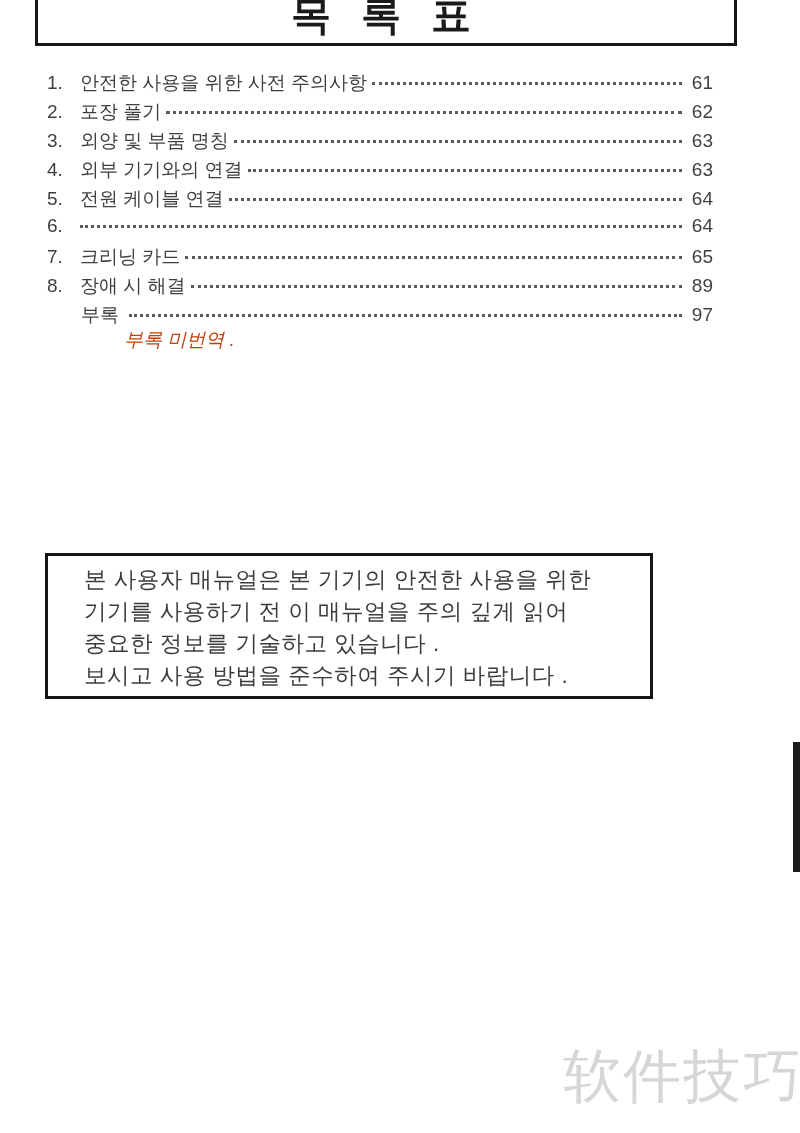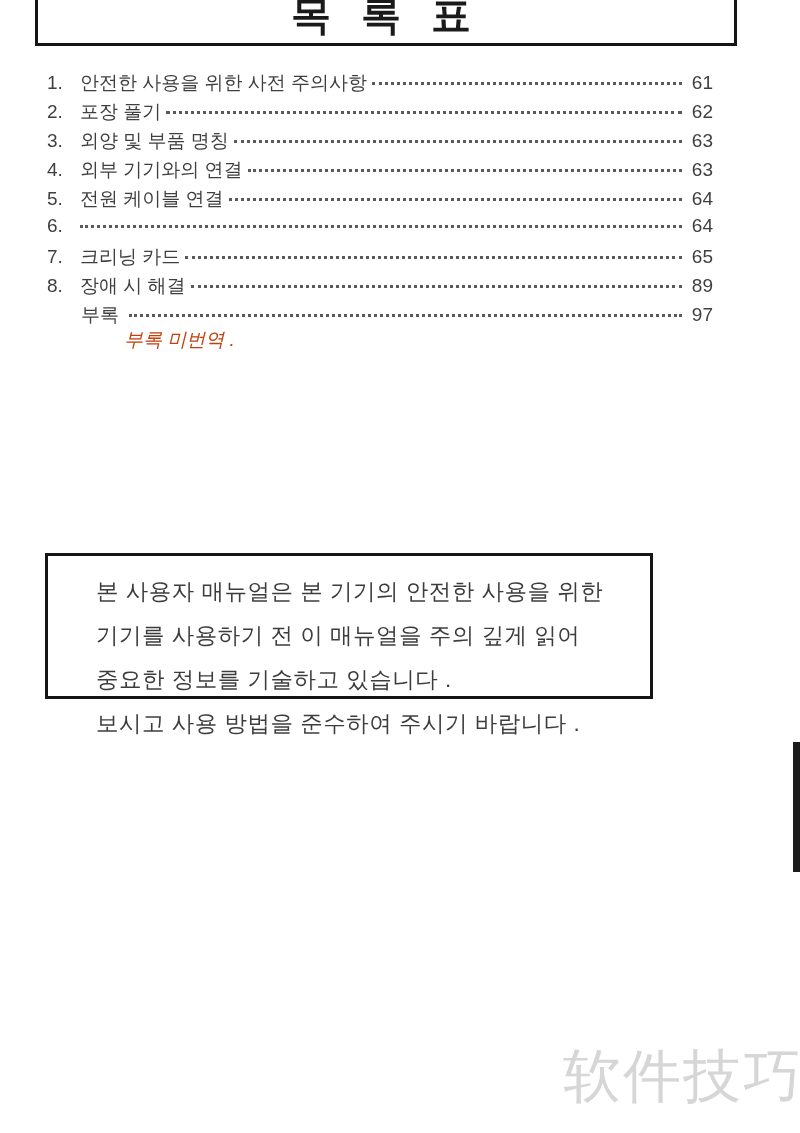--- a/index.html
+++ b/index.html
@@ -74,21 +74,21 @@
     left: 45px; top: 553px;
     width: 608px; height: 146px;
     border: 3px solid #151515;
     box-sizing: border-box;
     padding: 8px 14px 8px 36px;
     font-size: 22.5px;
     line-height: 32px;
     color: #3c3c3c;
     letter-spacing: 0.5px;
   }
-  .notice-box p { margin: 12px; white-space: nowrap; }
+  .notice-box p { margin: 0; white-space: nowrap; }
 
   
   .edge-bar {
     position: absolute;
     left: 793px; top: 742px;
     width: 7px; height: 130px;
     background: #1c1c1c;
   }
 
   

